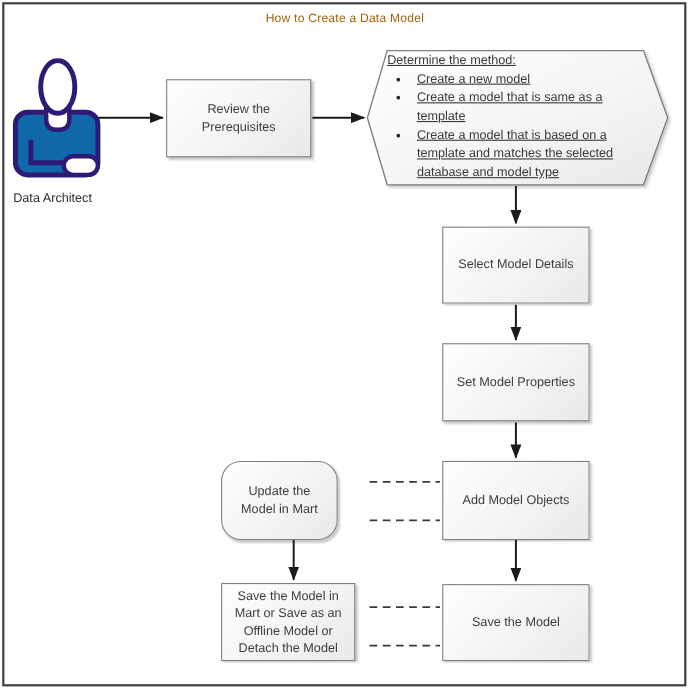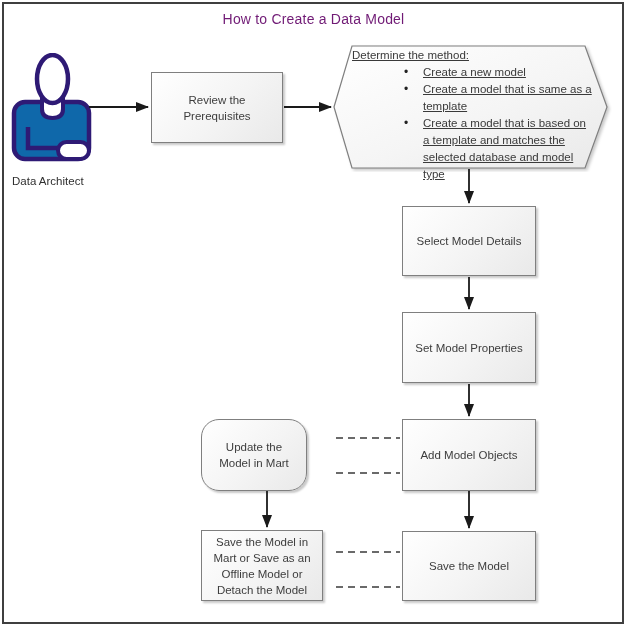--- a/index.html
+++ b/index.html
@@ -6,38 +6,38 @@
   #canvas{
     position:relative;width:627px;height:627px;background:#ffffff;
     font-family:"Liberation Sans", sans-serif;color:#3d3d3d;overflow:hidden;
   }
   .frame{
     position:absolute;left:2px;top:2px;right:3px;bottom:3px;
     border:2px solid #3f3f3f;background:transparent;pointer-events:none;
   }
   .title{
     position:absolute;top:11px;left:0;width:100%;text-align:center;
-    font-size:14px;color:#701a75;letter-spacing:.2px;
+    font-size:11px;color:#a16207;letter-spacing:.2px;
   }
   .fbox{
     position:absolute;box-sizing:border-box;
     border:1px solid #7f7f7f;
     background:linear-gradient(135deg,#ffffff 0%,#f4f4f4 55%,#e9e9e9 100%);
     box-shadow:2px 2px 2px #c9c9c9;
     display:flex;align-items:center;justify-content:center;text-align:center;
     font-size:11.5px;line-height:16px;color:#3d3d3d;z-index:1;
   }
   .fbox span{display:block;}
   .hex-wrap{position:absolute;left:330px;top:42px;width:282px;height:130px;z-index:1;}
   .hex-text{
     position:absolute;left:352px;top:47px;width:240px;
     font-size:11.5px;line-height:17px;color:#3a3a3a;z-index:2;text-decoration:underline;
   }
   .hex-text ul{margin:0;padding:0 0 0 27px;list-style:none;}
-  .hex-text li{position:relative;margin-left:44px;}
+  .hex-text li{position:relative;}
   .hex-text li::before{content:"\2022";position:absolute;left:-19px;top:0;font-size:12px;color:#222;}
   .actor-label{position:absolute;left:12px;top:175px;font-size:11.5px;color:#2f2f2f;}
   .person{position:absolute;left:10px;top:53px;z-index:1;}
   .connectors{position:absolute;left:0;top:0;width:627px;height:627px;z-index:3;pointer-events:none;}
 </style>
 </head>
 <body>
 
 <div id="canvas">
 

